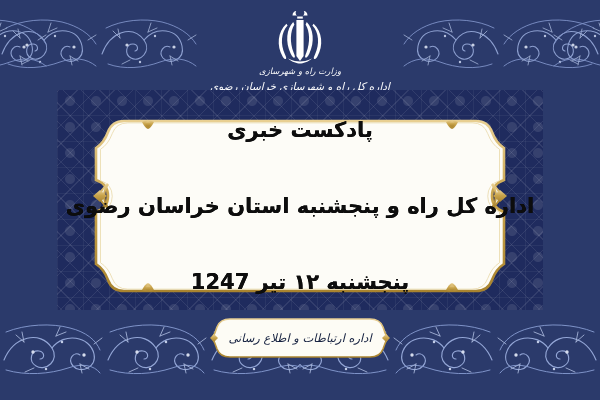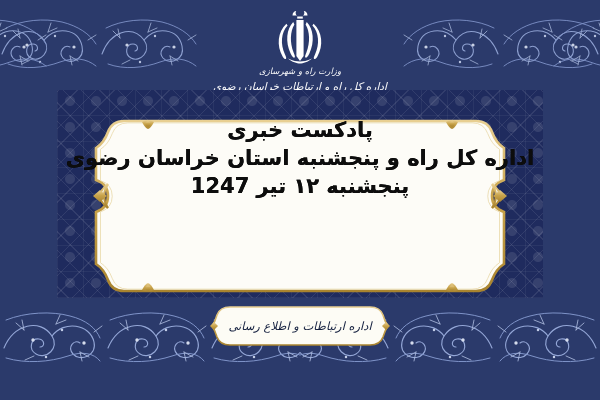--- a/index.html
+++ b/index.html
@@ -122,40 +122,40 @@
   }
   .card-svg { display:block; width:100%; height:100%; }
 
   .card-text {
     position: absolute;
     left: 0; right: 0;
     top: 0; bottom: 0;
     display: flex;
     flex-direction: column;
     align-items: center;
-    justify-content: flex-start;
+    justify-content: space-between;
     gap: 4px;
     color: #0d0d0d;
     text-align: center;
   }
   .card-line {
     font-weight: bold;
     direction: rtl;
     white-space: nowrap;
     text-shadow: 0 0 0.4px #000;
   }
   .card-line.l1 { font-size: 21px; letter-spacing: -0.2px; }
   .card-line.l2 { font-size: 21px; letter-spacing: -0.4px; }
   .card-line.l3 { font-size: 21px; letter-spacing: -0.2px; }
 
   
   .footer-band {
     position: absolute;
     left: 0;
-    bottom: 12px;
+    bottom: 0;
     width: 600px;
     height: 90px;
     background: #2b3a6b;
     overflow: hidden;
   }
   .footer-vine {
     position: absolute;
     top: 10px;
     height: 56px;
     width: 300px;
@@ -254,21 +254,21 @@
 
       <path d="M42.6 17.8 C51.4 25.6 52.6 40 46.4 50.4 C45 52.8 43.6 53.4 43 52.8
                C42.4 52.2 43 50.8 44 48.6 C48.8 38.4 48 26.4 41.4 19.6 Z" fill="#ffffff"></path>
 
       <path d="M17 52.6 C21 56.2 26 57.6 29 57.6 C32 57.6 37 56.2 41 52.6
                C36 55 32 55.6 29 55.6 C26 55.6 22 55 17 52.6 Z" fill="#ffffff"></path>
     </svg>
 
     <div class="ministry-lines">
       <div class="ministry-line-1">وزارت راه و شهرسازی</div>
-      <div class="ministry-line-2">اداره کل راه و ارتباطات خراسان رضوی</div>
+      <div class="ministry-line-2">اداره کل راه و شهرسازی خراسان رضوی</div>
     </div>
   </div>
 
   <div class="card-wrap">
     <svg class="card-svg" viewBox="0 0 420 176">
       <defs>
         <linearGradient id="goldGrad" x1="0" y1="0" x2="0" y2="1">
           <stop offset="0%" stop-color="#e8cf92"></stop>
           <stop offset="45%" stop-color="#c9a44c"></stop>
           <stop offset="100%" stop-color="#a9842f"></stop>

